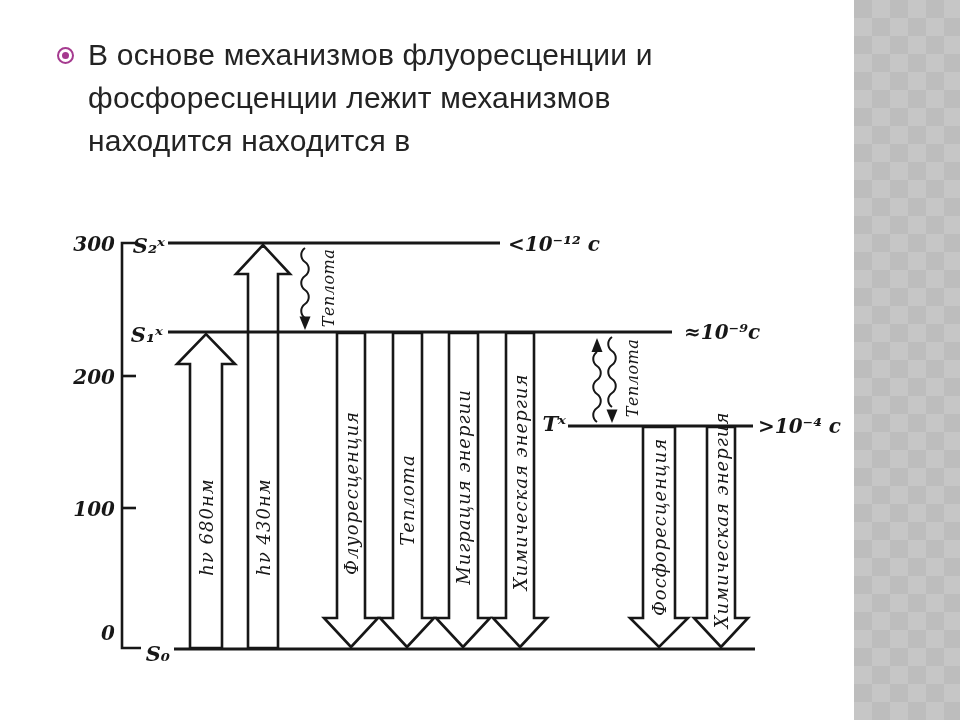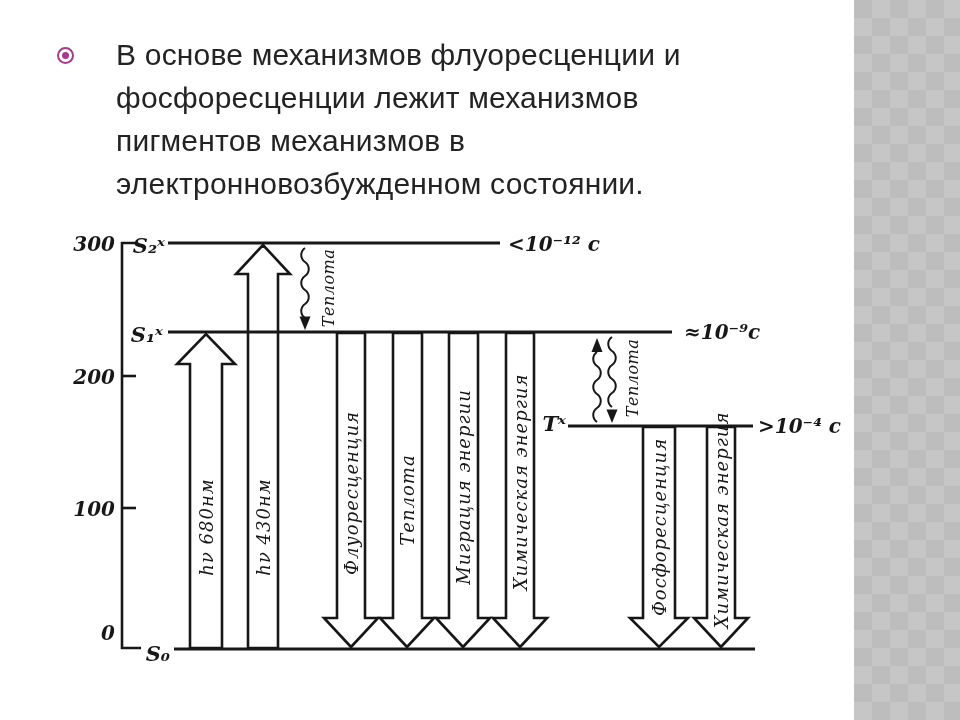--- a/index.html
+++ b/index.html
@@ -28,21 +28,21 @@
   }
   .bullet-marker::after{
     content:"";position:absolute;left:3px;top:3px;right:3px;bottom:3px;
     background:var(--accent,#a53a8f);border-radius:50%;
   }
   .bullet-text{
     position:absolute;left:88px;top:33px;width:700px;
     font-size:30px;line-height:43px;color:#232323;
     letter-spacing:.2px;font-weight:500;
   }
-  .bullet-text .line{white-space:nowrap;margin-left:28px;}
+  .bullet-text .line{white-space:nowrap;}
 
   
   .diagram{position:absolute;left:55px;top:210px;width:800px;height:478px;}
   .ink{stroke:#171717;fill:none;}
   .arrowbody{fill:#ffffff;stroke:#171717;stroke-width:2.6;stroke-linejoin:miter;}
   .wavyhead{fill:#171717;stroke:none;}
   text{fill:#171717;}
   .dlbl{font:italic 18px "DejaVu Serif",serif;letter-spacing:1px;}
   .dlbl-sm{font:italic 16px "DejaVu Serif",serif;letter-spacing:.5px;}
   .time{font:italic bold 20px "DejaVu Serif",serif;}
@@ -53,22 +53,21 @@
 <body>
 
 <div class="slide">
 
   <div class="sidebar"></div>
 
   <span class="bullet-marker"></span>
   <div class="bullet-text">
     <div class="line">В основе механизмов флуоресценции и</div>
     <div class="line">фосфоресценции лежит механизмов</div>
-    <div class="line">пигментов механизмов в</div>
-    <div class="line">электронновозбужденном состоянии.</div>
+    <div class="line">находится находится в</div>
   </div>
 
   <svg class="diagram" viewBox="55 210 800 478" width="800" height="478" xmlns="http://www.w3.org/2000/svg">
 
     <g>
       <path class="arrowbody" d="M190 648 L190 364 L177 364 L206 334 L235 364 L222 364 L222 648 Z"></path>
     </g>
     <g>
       <path class="arrowbody" d="M248 648 L248 274 L236 274 L263 245 L290 274 L278 274 L278 648 Z"></path>
     </g>

